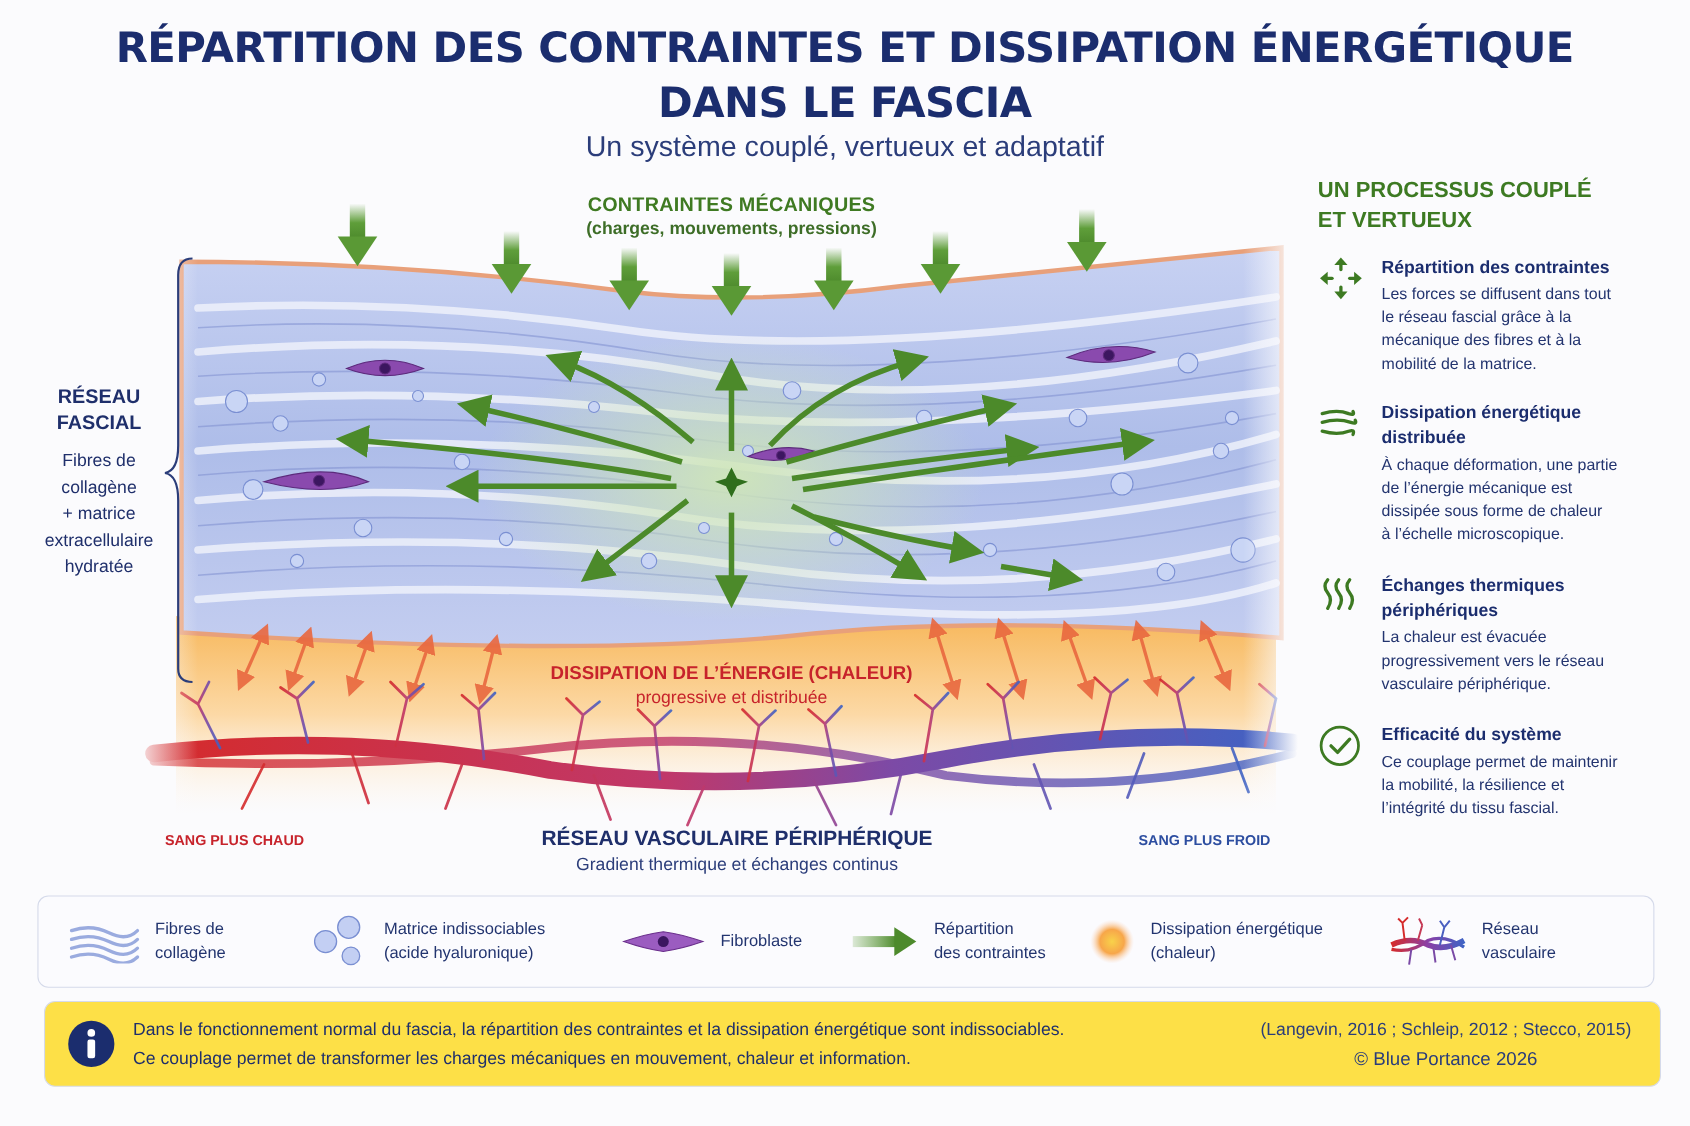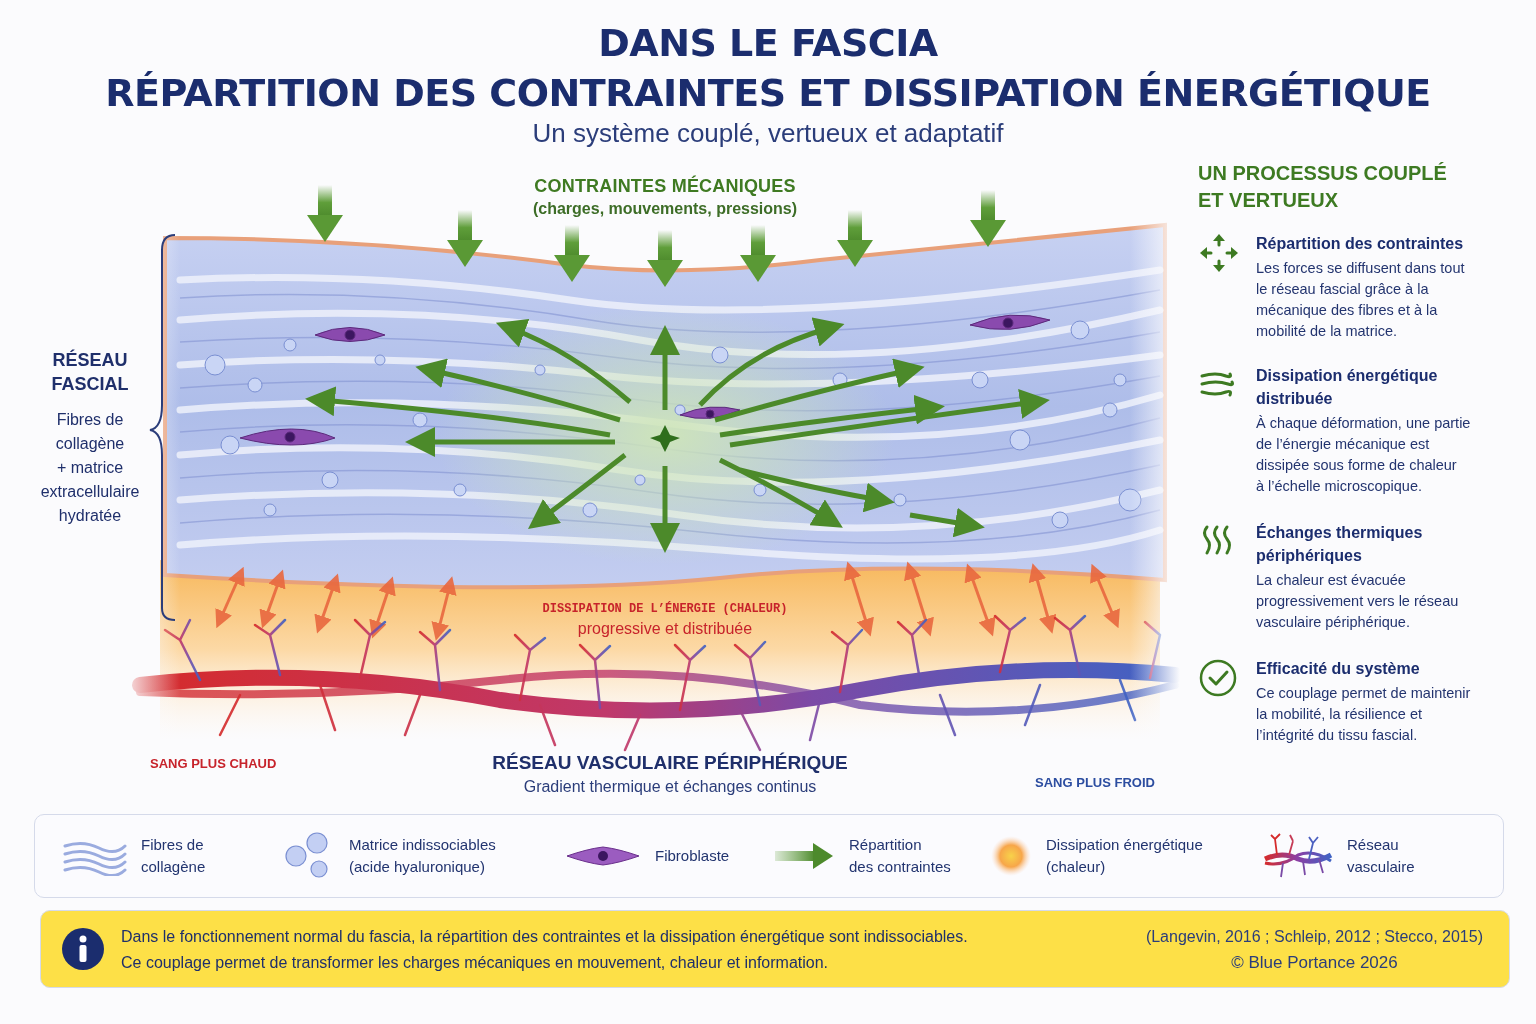--- a/index.html
+++ b/index.html
@@ -27,28 +27,28 @@
   .stress-label .h { font-weight:bold; font-size:18px; letter-spacing:0.2px; }
   .stress-label .s { font-size:16px; color:#3d6d27; margin-top:3px;font-weight:bold; }
 
   .left-label {
     left:20px; width:140px; top:348px; text-align:center; color:#1f2f6b;
   }
   .left-label .h { font-weight:bold; font-size:18px; line-height:24px; }
   .left-label .b { font-size:16px; line-height:24px; margin-top:12px; }
 
   .heat-label { left:480px; width:370px; top:602px; text-align:center; }
-  .heat-label .h { color:#c7232b; font-weight:bold; font-size:12px;font-family:Liberation Mono, monospace; }
+  .heat-label .h { color:#c7232b; font-weight:bold; font-size:17px; }
   .heat-label .s { color:#c7232b; font-size:16px; margin-top:4px; }
 
   .vasc-label { left:460px; width:420px; top:752px; text-align:center; }
   .vasc-label .h { color:#1f2f6b; font-weight:bold; font-size:19px; }
   .vasc-label .s { color:#2b3d7a; font-size:16px; margin-top:4px; }
   .hot { left:150px; width:160px; top:756px; color:#c7232b; font-weight:bold; font-size:13px; }
-  .cold { left:1015px; width:160px; top:756px; text-align:center; color:#2c4da0; font-weight:bold; font-size:13px;margin-top:19px; }
+  .cold { left:1015px; width:160px; top:756px; text-align:center; color:#2c4da0; font-weight:bold; font-size:13px; }
 
   
   .panel { left:1198px; top:160px; width:310px; }
   .panel-title { color:#3d7a22; font-weight:bold; font-size:20px; line-height:27px; }
   .item { position:absolute; left:0; width:310px; }
   .item .ic { position:absolute; left:0; top:0; width:42px; height:42px; }
   .item .txt { position:absolute; left:58px; width:250px; }
   .item .h { font-weight:bold; font-size:16px; line-height:23px; color:#1b2d6e; }
   .item .b { font-size:14.5px; line-height:21px; color:#23346f; margin-top:3px; }
 
@@ -66,22 +66,22 @@
   }
   .info .ic { position:absolute; left:20px; top:16px; width:44px; height:44px; }
   .info .t { position:absolute; left:80px; top:13px; font-size:16px; line-height:26px; color:#1f2f6b; }
   .info .refs { position:absolute; right:26px; top:13px; text-align:center; font-size:16px; line-height:26px; color:#2b3d7a; }
   .info .copy { font-size:17px; }
 </style>
 </head>
 <body>
 
 <div class="abs title">
+  <div>RÉPARTITION DES CONTRAINTES ET DISSIPATION ÉNERGÉTIQUE</div>
   <div>DANS LE FASCIA</div>
-  <div>RÉPARTITION DES CONTRAINTES ET DISSIPATION ÉNERGÉTIQUE</div>
 </div>
 <div class="abs subtitle">Un système couplé, vertueux et adaptatif</div>
 
 <svg class="abs illus" viewBox="0 0 1060 630" width="1060" height="630">
   <defs>
     <linearGradient id="tissue" x1="0" y1="0" x2="0" y2="1">
       <stop offset="0" stop-color="#c7d1f2"></stop>
       <stop offset="0.5" stop-color="#aebde9"></stop>
       <stop offset="1" stop-color="#c3cdf0"></stop>
     </linearGradient>

